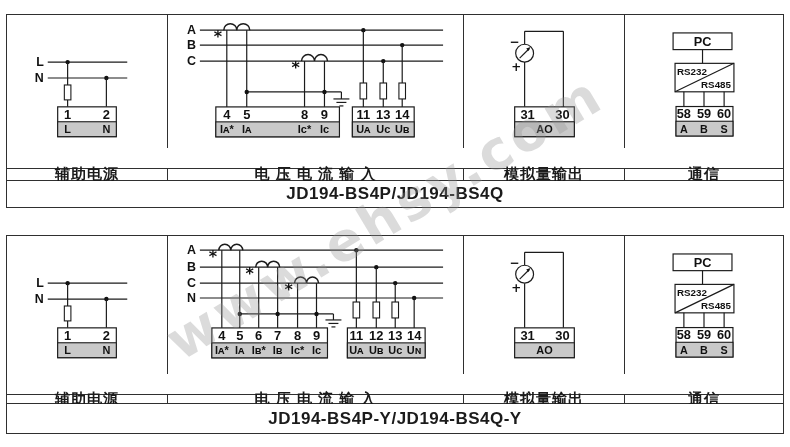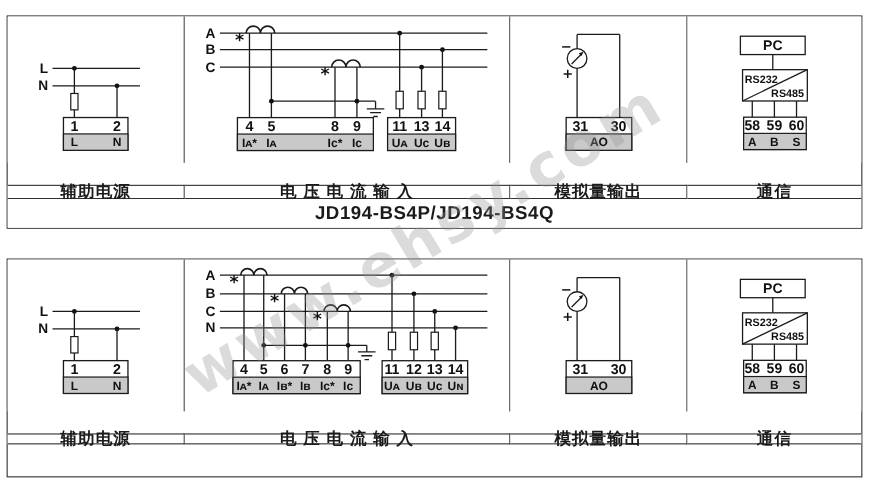--- a/index.html
+++ b/index.html
@@ -336,16 +336,17 @@
           <text class="tlbl" x="80.5" y="118.5">B</text>
           <text class="tlbl" x="101" y="118.5">S</text>
         </g>
       </svg>
     </div>
 
     <div class="cell lab">辅助电源</div>
     <div class="cell lab">电 压 电 流 输 入</div>
     <div class="cell lab">模拟量输出</div>
     <div class="cell lab last">通信</div>
+    <div class="cell titlecell">JD194-BS4P-Y/JD194-BS4Q-Y</div>
   </section>
 
   <div class="wm">www.ehsy.com</div>
 </div>
 
 </body></html>

